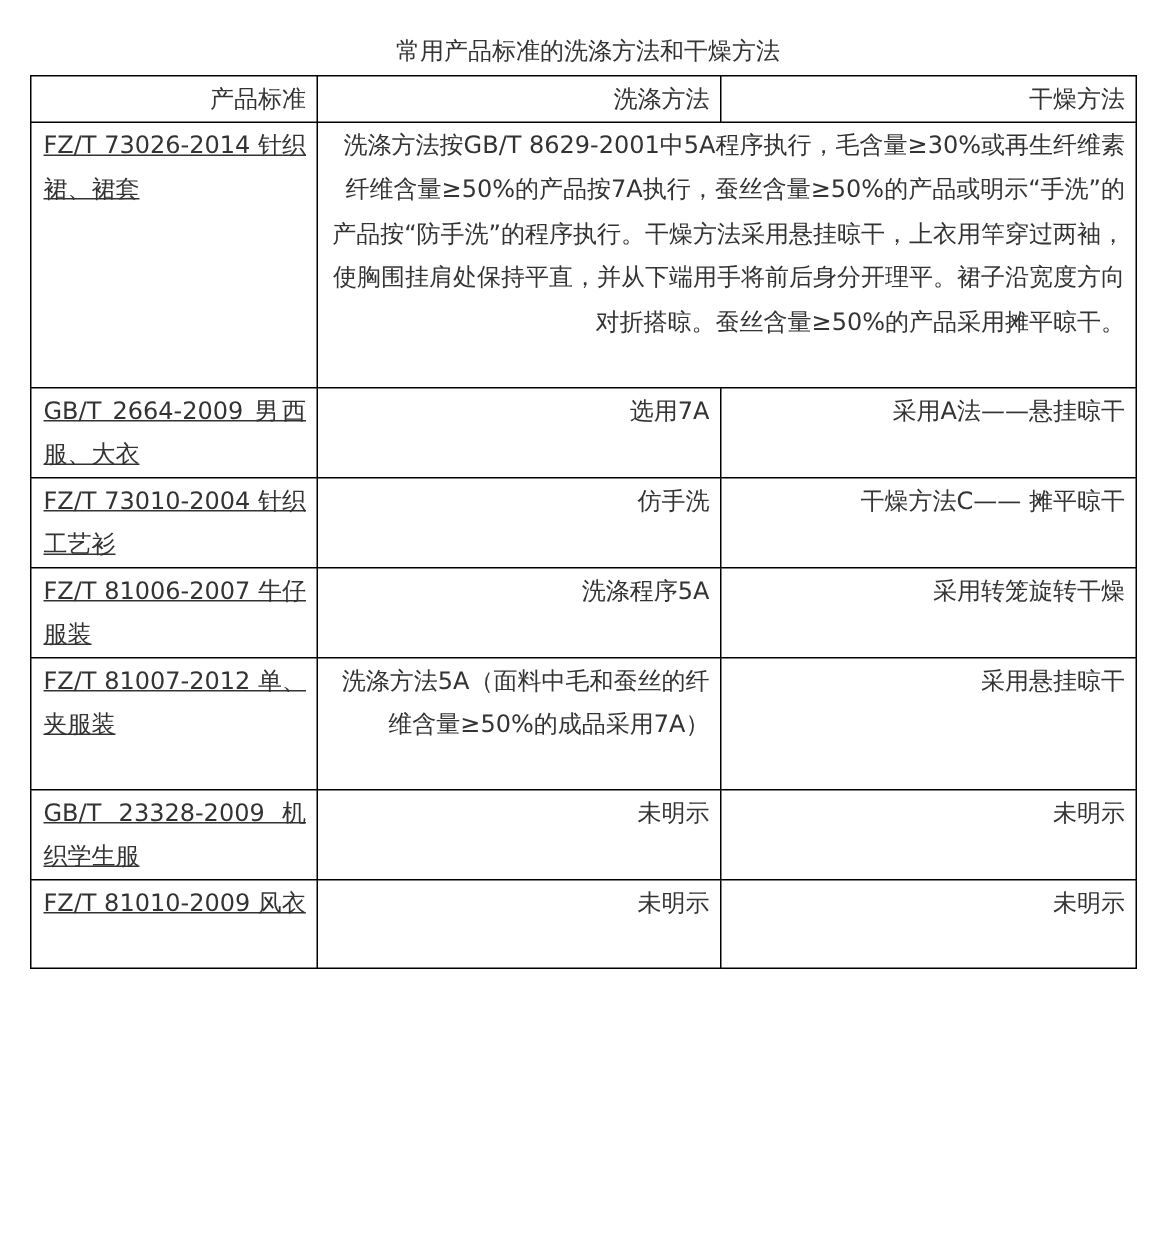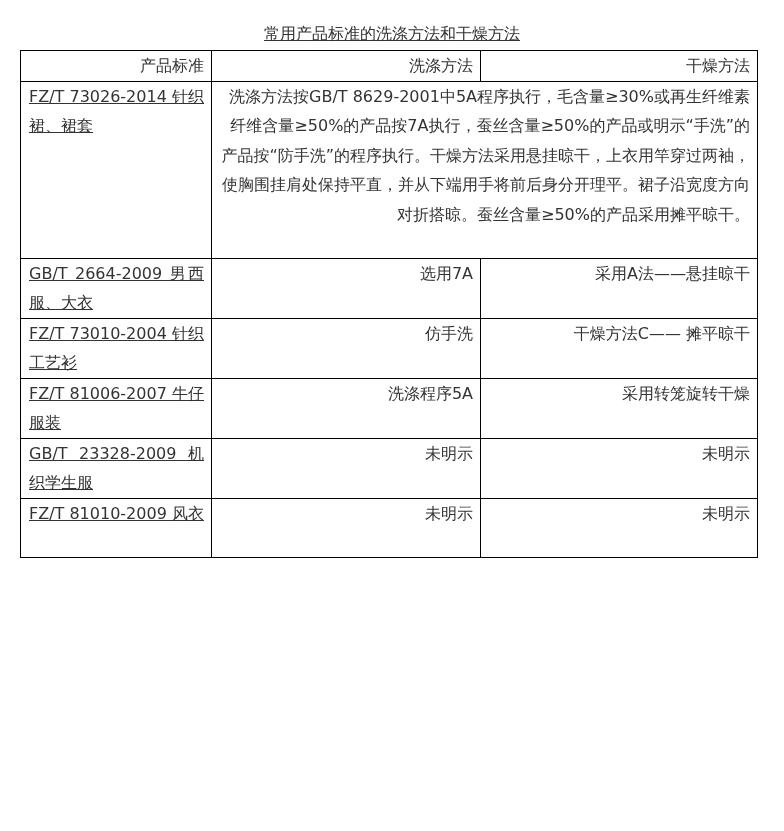--- a/index.html
+++ b/index.html
@@ -1,17 +1,17 @@
 <!DOCTYPE html>
 <html><head>
 <meta charset="utf-8">
 <style>
   html, body { margin:0; padding:0; background:#ffffff; }
   body { width:784px; height:831px; position:relative; font-family:"DejaVu Sans", "Liberation Sans", sans-serif; color:#333333; }
-  .title { position:absolute; top:22px; left:0; width:784px; text-align:center; font-size:16px; color:#333333; line-height:24px;text-decoration:underline; }
+  .title { position:absolute; top:22px; left:0; width:784px; text-align:center; font-size:16px; color:#333333; line-height:24px; }
   table.std { position:absolute; left:20px; top:50px; border-collapse:collapse; table-layout:fixed; width:737px; }
   table.std td { border:1px solid #000000; vertical-align:top; padding:0 7px 0 8px; font-size:16px; line-height:29.5px; color:#333333; word-break:break-all;text-align:right; }
   table.std td.c1 { text-align:justify; text-align-last:left;text-decoration:underline; }
   col.c1 { width:191px; }
   col.c2 { width:269px; }
   col.c3 { width:277px; }
   tr.hdr td { height:29px; }
   tr.r1 td { height:176px; }
   tr.r2 td { height:58px; }
   tr.r3 td { height:87px; }
@@ -45,20 +45,25 @@
   <tr class="r2">
     <td class="c1">FZ/T 73010-2004 针织工艺衫</td>
     <td>仿手洗</td>
     <td>干燥方法C—— 摊平晾干</td>
   </tr>
   <tr class="r2">
     <td class="c1">FZ/T 81006-2007 牛仔服装</td>
     <td>洗涤程序5A</td>
     <td>采用转笼旋转干燥</td>
   </tr>
+  <tr class="r3">
+    <td class="c1">FZ/T 81007-2012 单、夹服装</td>
+    <td>洗涤方法5A（面料中毛和蚕丝的纤维含量≥50%的成品采用7A）</td>
+    <td>采用悬挂晾干</td>
+  </tr>
   <tr class="r2">
     <td class="c1">GB/T 23328-2009 机织学生服</td>
     <td>未明示</td>
     <td>未明示</td>
   </tr>
   <tr class="r2">
     <td class="c1">FZ/T 81010-2009 风衣</td>
     <td>未明示</td>
     <td>未明示</td>
   </tr>

